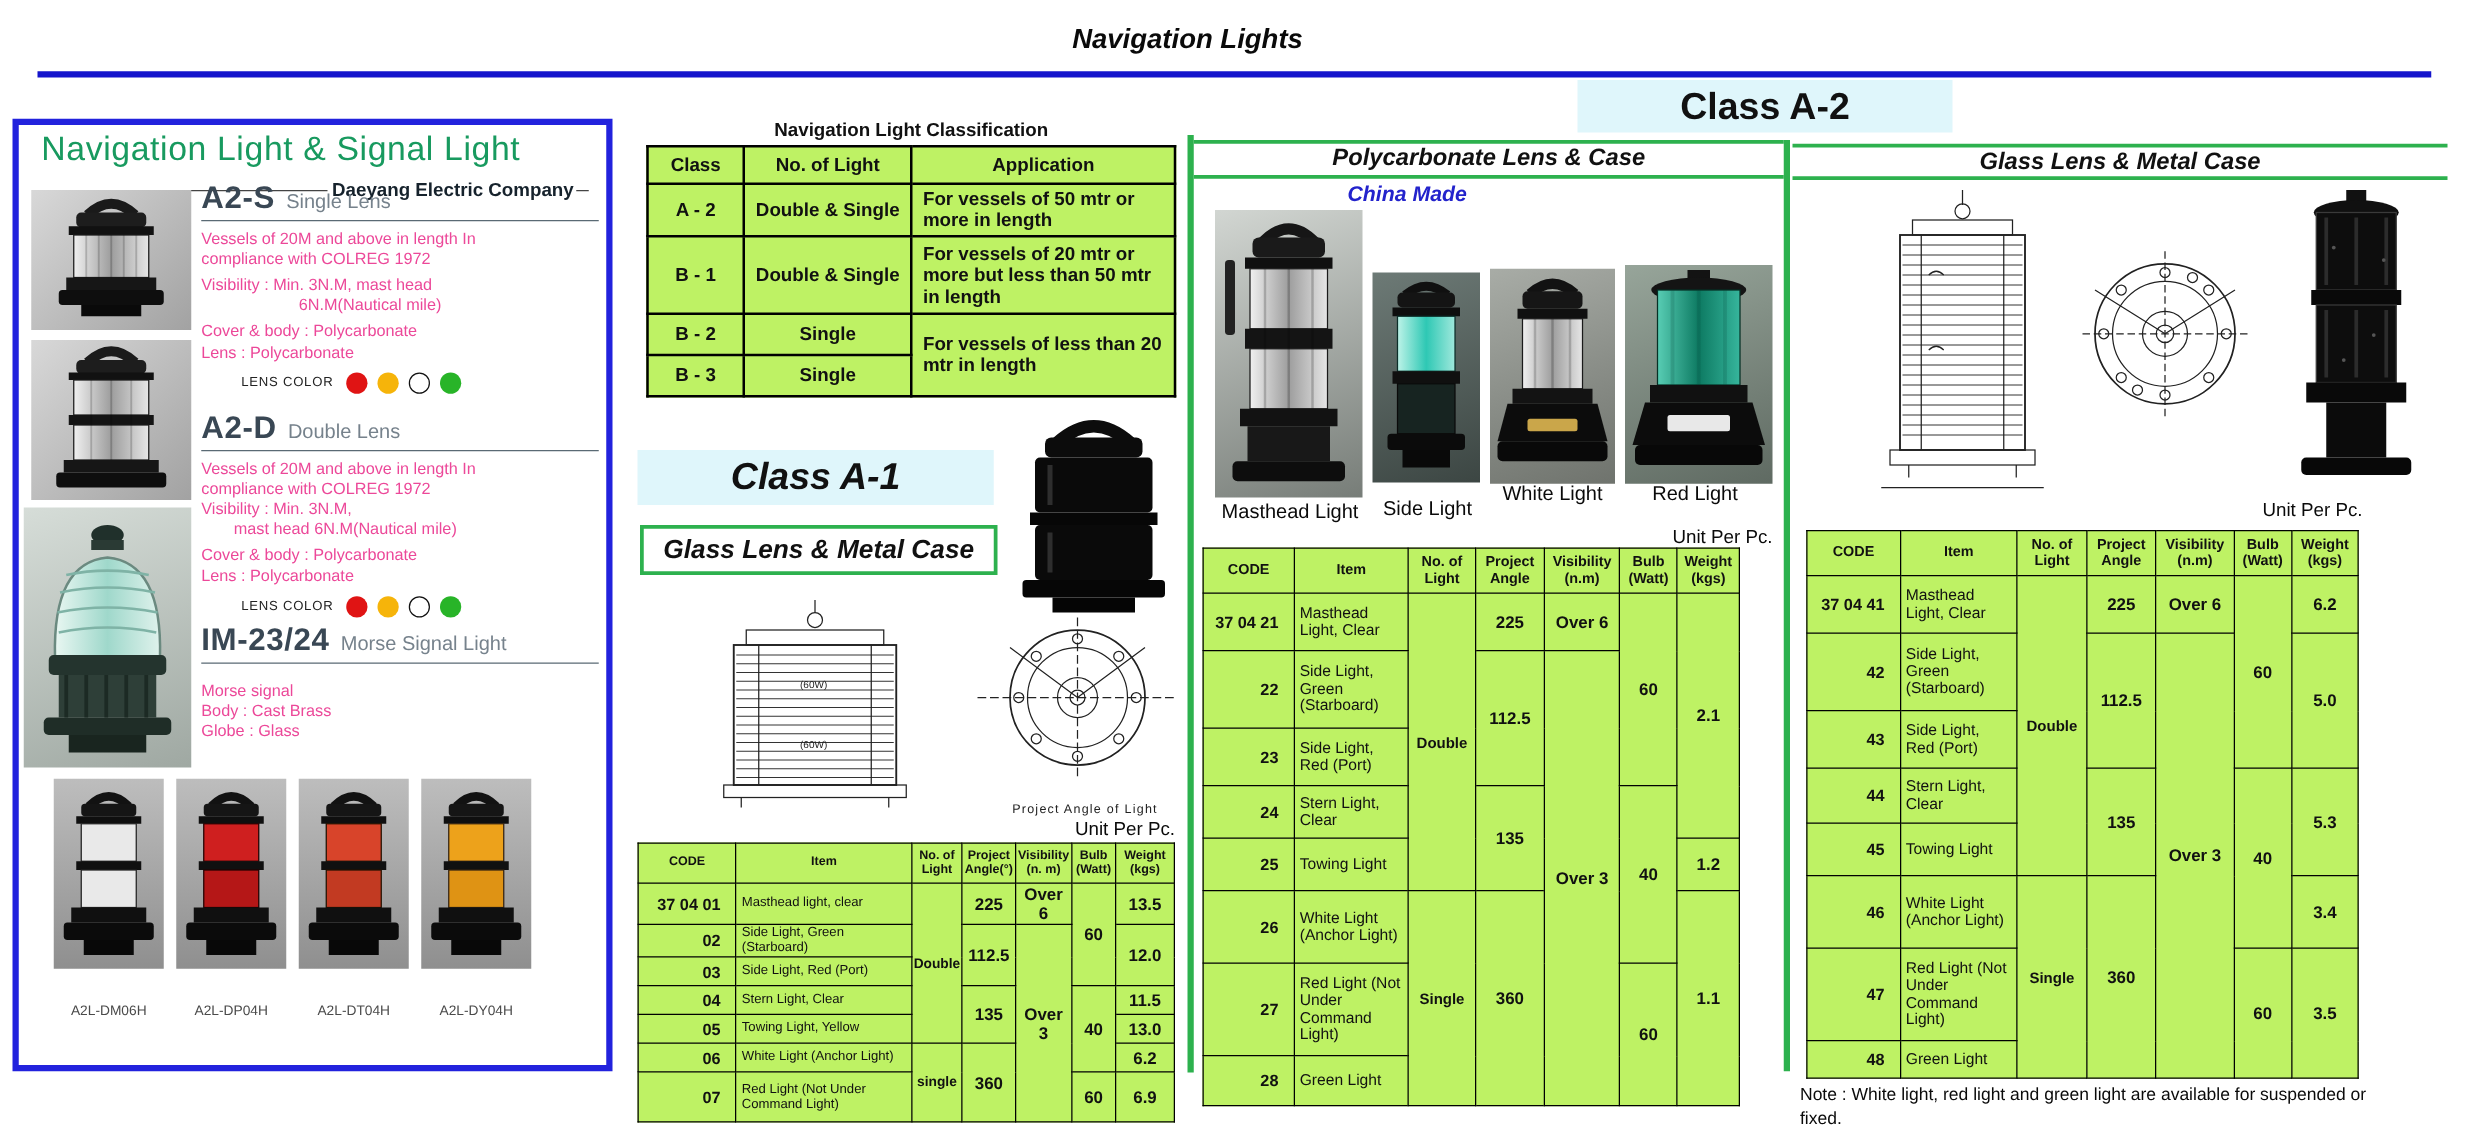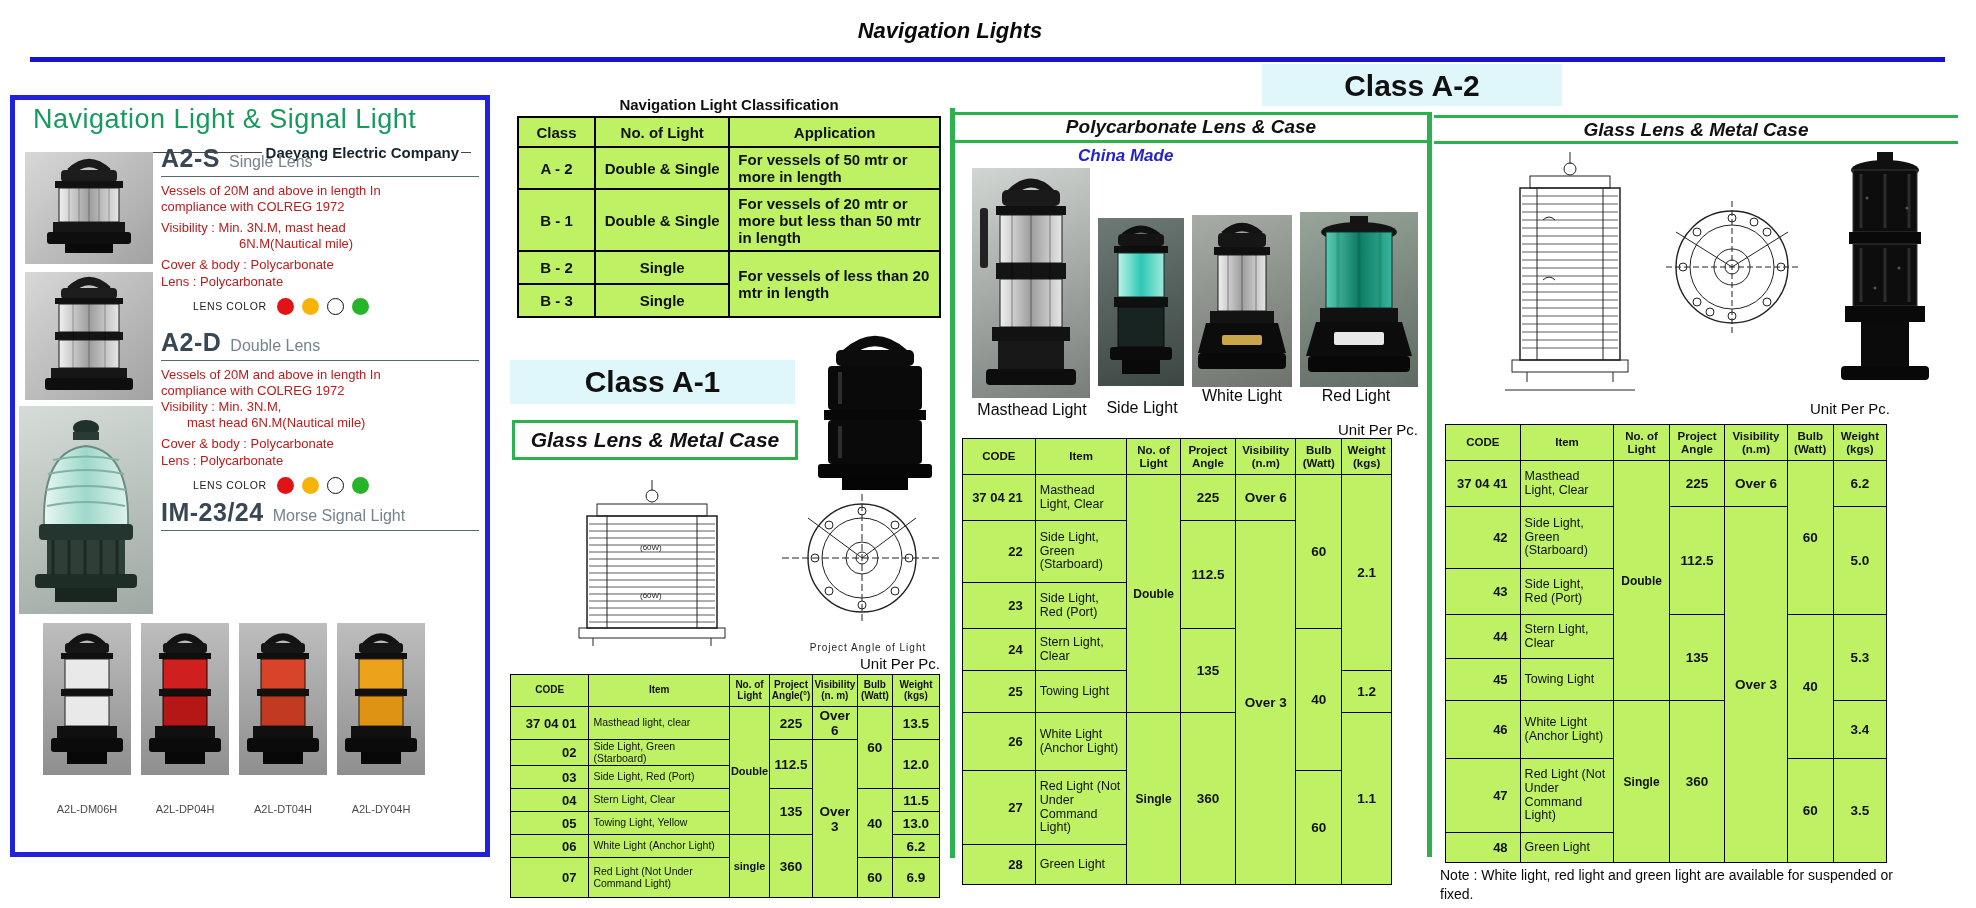--- a/index.html
+++ b/index.html
@@ -13,21 +13,21 @@
   .lp-title{position:absolute;left:18px;top:4px;font-size:27px;color:#189a5f;letter-spacing:.5px;white-space:nowrap;}
   .lp-company-row{position:absolute;left:60px;top:44px;width:396px;display:flex;align-items:center;}
   .lp-line{flex:1;height:1.5px;background:#444;}
   .lp-company{font-size:15px;font-weight:bold;color:#16222c;margin:0 2px 0 4px;white-space:nowrap;}
   .lp-dash{width:10px;height:1.5px;background:#444;}
   .lp-photo{position:absolute;background:linear-gradient(135deg,#d8d8d8,#a2a2a2);}
   .lp-info{position:absolute;left:146px;width:318px;}
   .lp-model-row{display:flex;align-items:baseline;border-bottom:1.5px solid #5a6a74;padding-bottom:3px;}
   .lp-model{font-size:25px;font-weight:bold;color:#394754;letter-spacing:.5px;}
   .lp-type{font-size:16px;color:#76828c;margin-left:9px;}
-  .lp-desc{font-size:13px;color:#b91c1c;line-height:1.24;margin-top:6px;}
+  .lp-desc{font-size:13px;color:#ec4899;line-height:1.24;margin-top:6px;}
   .lp-desc .g{margin-top:5px;}
   .lp-desc .ind1{padding-left:78px;}
   .lp-desc .ind2{padding-left:26px;}
   .lens-row{display:flex;align-items:center;margin-top:8px;}
   .lens-label{font-size:10.5px;letter-spacing:.6px;color:#222;margin-right:10px;padding-left:32px;}
   .dot{width:17px;height:17px;border-radius:50%;display:inline-block;margin-right:8px;}
   .dot-red{background:#e01414;} .dot-amber{background:#f6b40a;}
   .dot-white{background:#fff;border:1.6px solid #111;box-sizing:border-box;}
   .dot-green{background:#28b428;}
   .strip{position:absolute;left:28px;top:523px;display:flex;gap:10px;}
@@ -177,20 +177,25 @@
         <path d="M34 134 v34 M50 134 v34 M66 134 v34 M82 134 v34 M98 134 v34" stroke="#1c2a24" stroke-width="3"></path>
         <rect x="16" y="168" width="102" height="14" rx="4" fill="#1f2d27"></rect>
         <rect x="36" y="182" width="62" height="14" fill="#19251f"></rect>
       </svg>
     </div>
     <div class="lp-info" style="top:398px;">
       <div class="lp-model-row">
         <span class="lp-model">IM-23/24</span>
         <span class="lp-type">Morse Signal Light</span>
       </div>
+      <div class="lp-desc" style="margin-top:14px;">
+        <div>Morse signal</div>
+        <div>Body : Cast Brass</div>
+        <div>Globe : Glass</div>
+      </div>
     </div>
 
     <div class="strip">
       <div class="strip-cell">
         <div class="strip-photo ph">
           <svg width="88" height="152" viewBox="0 0 88 152">
             <path d="M28 22 Q44 6 60 22" fill="none" stroke="#121212" stroke-width="7"></path>
             <rect x="22" y="20" width="44" height="10" rx="3" fill="#151515"></rect>
             <rect x="18" y="30" width="52" height="6" fill="#0f0f0f"></rect>
             <rect x="22" y="36" width="44" height="30" fill="#e9e9e9" stroke="#222"></rect>
@@ -277,21 +282,21 @@
       <td>Single</td>
       <td class="app" rowspan="2">For vessels of less than 20 mtr in length</td>
     </tr>
     <tr style="height:33px;">
       <td>B - 3</td>
       <td>Single</td>
     </tr>
   </tbody>
     </table>
 
-  <div class="abs class-chip" style="left:510px;top:360px;width:285px;height:44px;">Class A-1</div>
+  <div class="abs class-chip" style="left:510px;top:360px;width:285px;height:44px;font-style:italic;">Class A-1</div>
   <div class="abs case-box" style="left:512px;top:420px;width:280px;">Glass Lens &amp; Metal Case</div>
 
   <div class="abs ph" style="left:798px;top:330px;width:155px;height:165px;">
     <svg width="155" height="165" viewBox="0 0 155 165">
       <path d="M48 24 Q77 -2 106 24" stroke="#0c0c0c" stroke-width="10" fill="none"></path>
       <rect x="38" y="20" width="78" height="16" rx="5" fill="#0c0c0c"></rect>
       <rect x="30" y="36" width="94" height="44" rx="4" fill="#0a0a0a"></rect>
       <rect x="26" y="80" width="102" height="10" fill="#070707"></rect>
       <rect x="30" y="90" width="94" height="44" rx="4" fill="#0a0a0a"></rect>
       <path d="M42 42 v32 M42 96 v32" stroke="#2e2e2e" stroke-width="4"></path>

